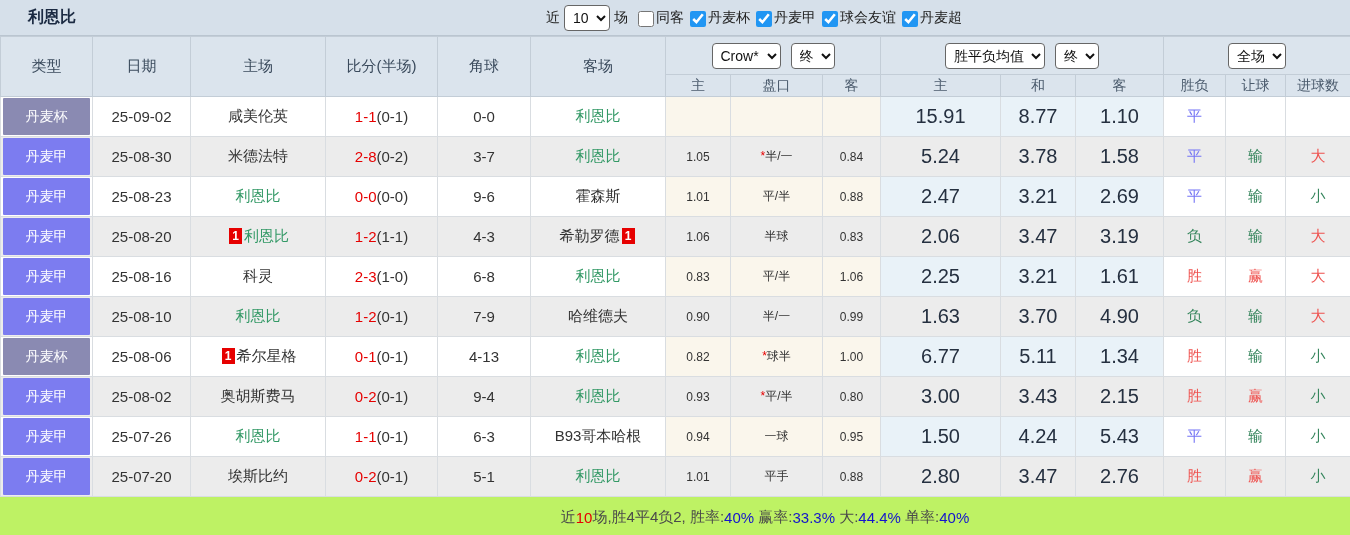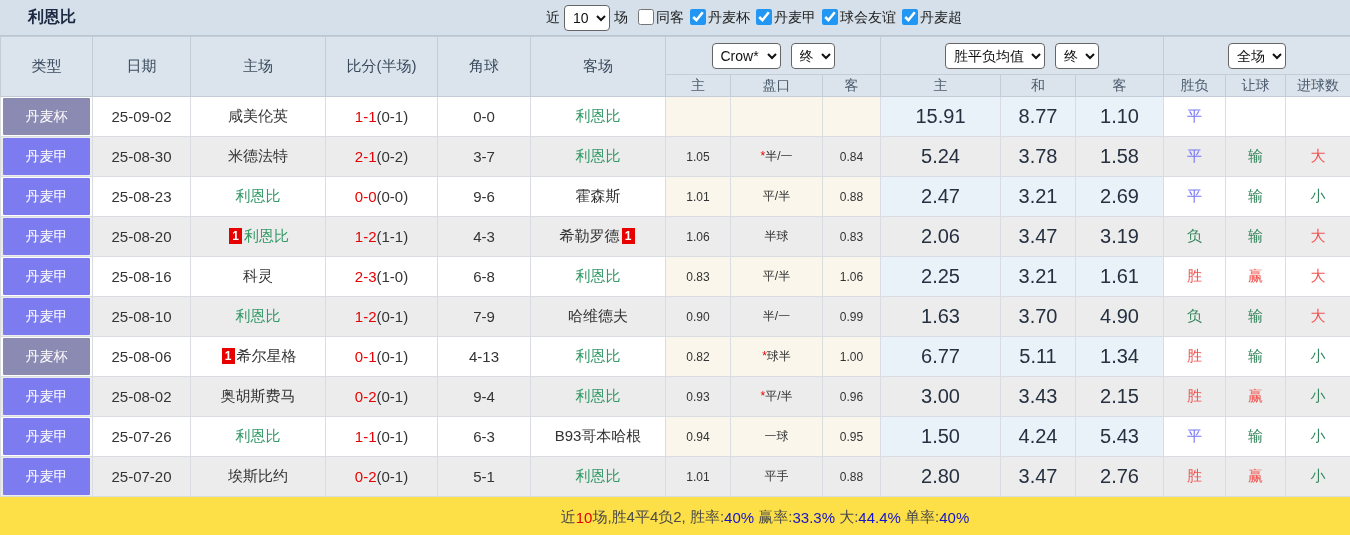--- a/index.html
+++ b/index.html
@@ -2,37 +2,37 @@
 <html><head>
 <meta charset="utf-8">
 <style>
   * { box-sizing: border-box; }
   html,body { margin:0; padding:0; background:#fff; }
   body {
     width:1350px; height:535px; overflow:hidden;
     font-family:"Liberation Sans","DejaVu Sans",sans-serif;
     -webkit-font-smoothing:antialiased;
   }
-  .page { width:1350px; height:535px; background:#fde047; }
+  .page { width:1350px; height:535px; background:#bef264; }
 
   
   .titlebar {
     height:36px; background:#d6e0ea; border-bottom:1px solid #bac5d0;
     display:flex; align-items:center;
   }
   .team-title { font-weight:bold; font-size:16px; color:#1b2a42; margin-left:28px; }
   .controls { margin-left:auto; margin-right:388px; display:flex; align-items:center; font-size:14px; color:#222; white-space:nowrap; }
   .controls .lbl { margin:0 4px; }
   select {
     font-family:inherit; font-size:14px; color:#111;
     background:#fff; border:1px solid #666; border-radius:4px;
     padding:2px 4px; height:26px;
   }
   input[type="checkbox"] { width:16px; height:16px; accent-color:#2196f3; margin:0 2px 0 6px; vertical-align:-3px; }
-  label.chk { display:inline-flex; align-items:flex-start; cursor:default; }
+  label.chk { display:inline-flex; align-items:flex-end; cursor:default; }
 
   
   table { width:1350px; border-collapse:collapse; table-layout:fixed; }
   thead th {
     background:#dbe4ed; color:#3a4a5c; font-weight:normal;
     border:1px solid #c3cdd7; font-size:15px; padding:0;
   }
   tr.hrow1 th { height:38px; }
   tr.hrow2 th { height:22px; font-size:14px; color:#4a5a6c; }
   .selwrap { display:flex; align-items:center; justify-content:center; gap:10px; }
@@ -185,21 +185,21 @@
           <td class="t-blue">平</td>
           <td></td>
           <td></td>
         </tr>
         <tr>
           <td class="type">
             <div class="type-pill lg">丹麦甲</div>
           </td>
           <td>25-08-30</td>
           <td><span class="">米德法特</span></td>
-          <td><span class="score-red">2-1</span><span>(0-2)</span></td>
+          <td><span class="score-red">2-8</span><span>(0-2)</span></td>
           <td>3-7</td>
           <td><span class="team-self">利恩比</span></td>
           <td class="odds">1.05</td>
           <td class="odds"><span class="star">*</span>半/一</td>
           <td class="odds">0.84</td>
           <td class="avg">5.24</td>
           <td class="avg">3.78</td>
           <td class="avg">1.58</td>
           <td class="t-blue">平</td>
           <td class="t-green">输</td>
@@ -304,21 +304,21 @@
           <td class="type">
             <div class="type-pill lg">丹麦甲</div>
           </td>
           <td>25-08-02</td>
           <td><span class="">奥胡斯费马</span></td>
           <td><span class="score-red">0-2</span><span>(0-1)</span></td>
           <td>9-4</td>
           <td><span class="team-self">利恩比</span></td>
           <td class="odds">0.93</td>
           <td class="odds"><span class="star">*</span>平/半</td>
-          <td class="odds">0.96</td>
+          <td class="odds">0.80</td>
           <td class="avg">3.00</td>
           <td class="avg">3.43</td>
           <td class="avg">2.15</td>
           <td class="t-red">胜</td>
           <td class="t-red">赢</td>
           <td class="t-green">小</td>
         </tr>
         <tr>
           <td class="type">
             <div class="type-pill lg">丹麦甲</div>

